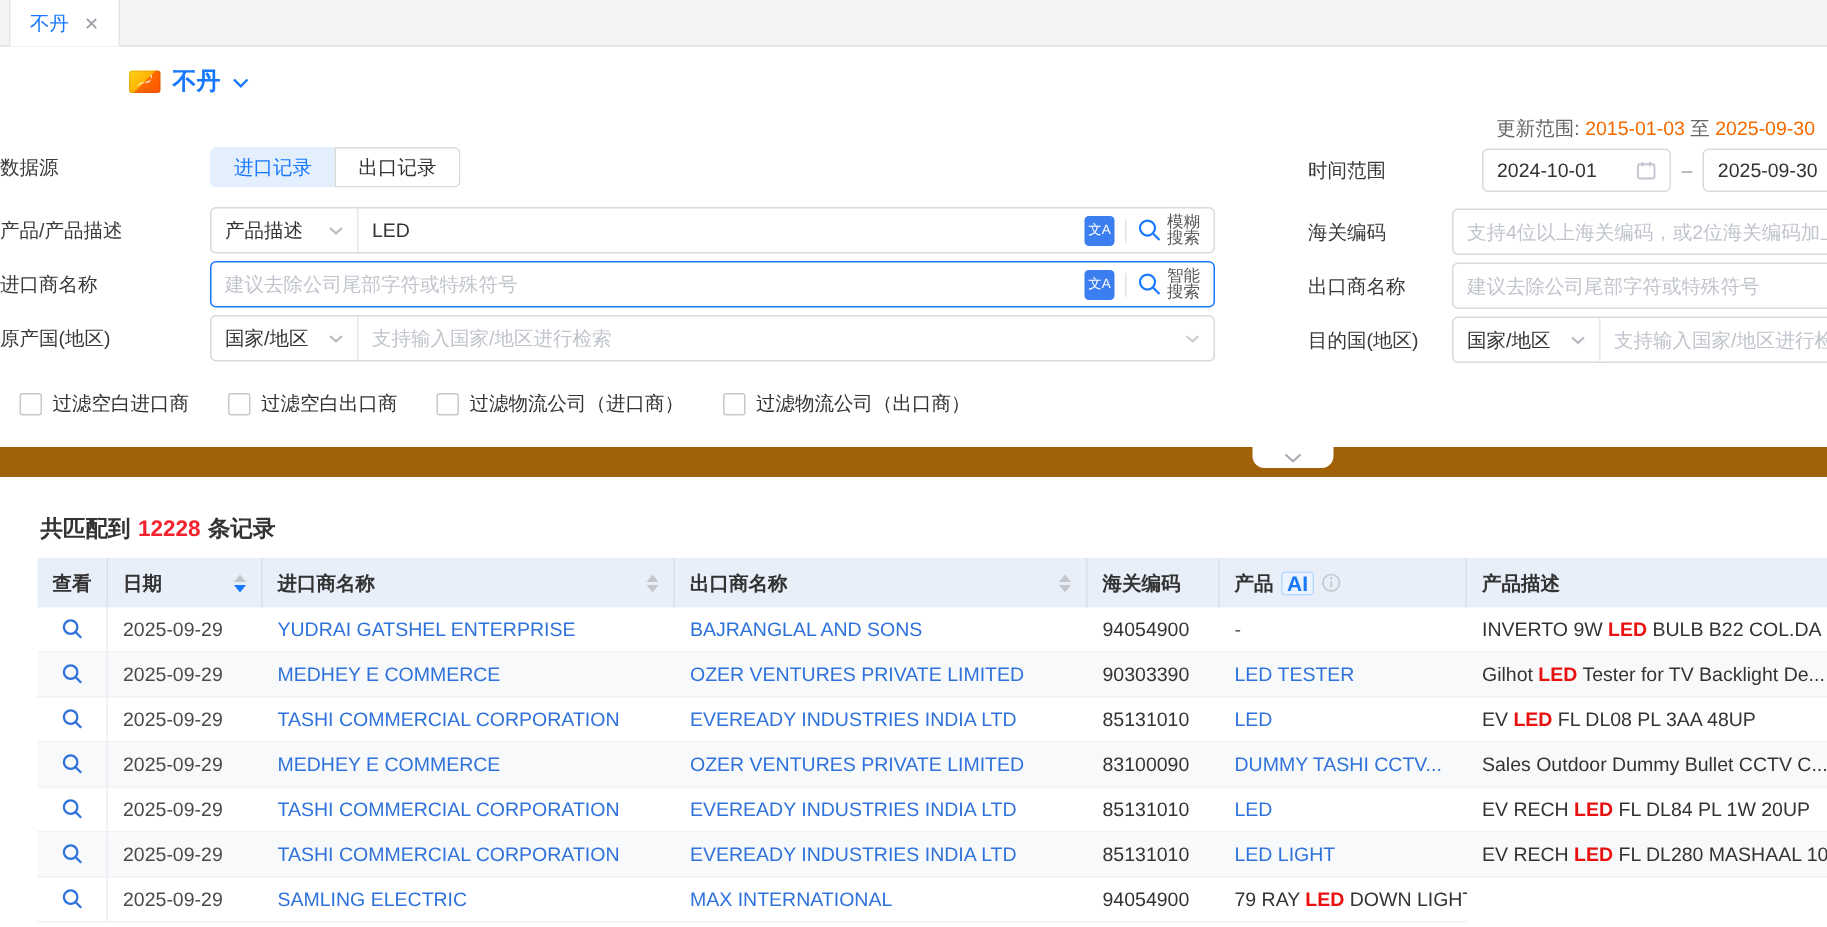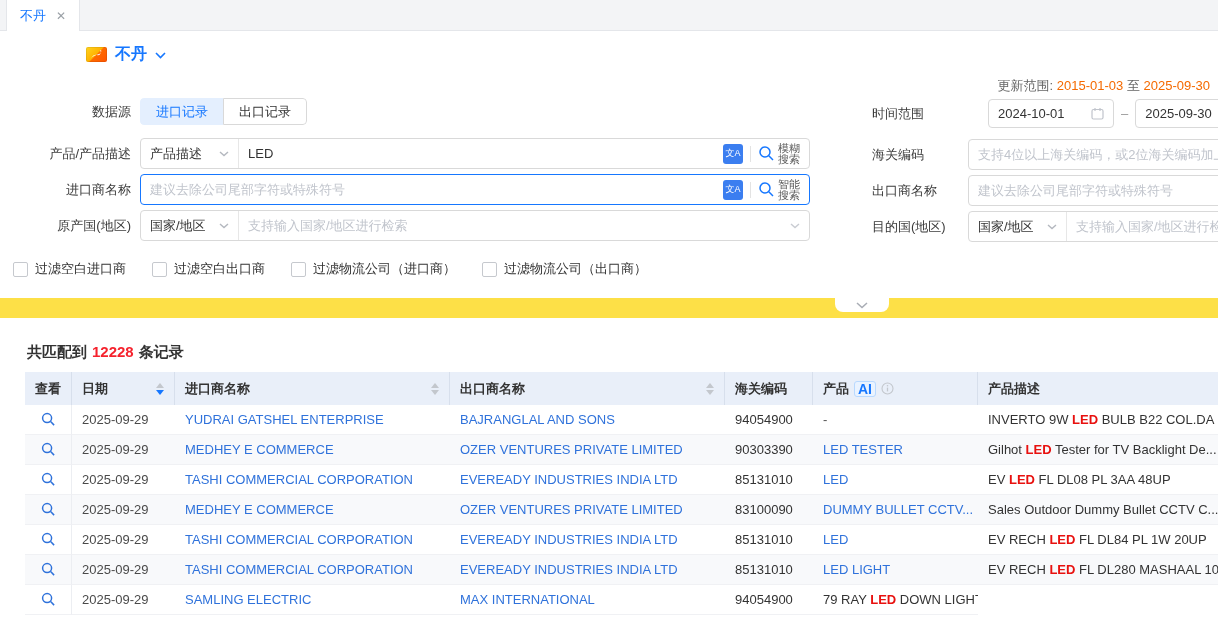--- a/index.html
+++ b/index.html
@@ -1,35 +1,35 @@
 <!DOCTYPE html>
 <html><head>
 <meta charset="utf-8">
 <style>
   * { margin:0; padding:0; box-sizing:border-box; }
   html,body { width:1218px; height:618px; overflow:hidden; }
   body { font-family:"Liberation Sans","DejaVu Sans",sans-serif; }
-  .screen { position:relative; width:1218px; height:618px; background:#fde047; overflow:hidden; }
+  .screen { position:relative; width:1218px; height:618px; background:#a16207; overflow:hidden; }
 
   
   .tabbar { position:absolute; top:0; left:0; right:0; height:31px; background:#f3f4f6; border-bottom:1px solid #e4e6ea; }
   .tab { position:absolute; left:6px; top:0; height:31px; background:#fff; display:flex; align-items:center; gap:10px; padding:0 13px; border-left:1px solid #e4e6ea; border-right:1px solid #e4e6ea; }
   .tab-title { color:#1677ff; font-size:13px; }
   .tab-close { color:#9aa0a6; font-size:12px; cursor:pointer; }
 
   
   .panel-top { position:absolute; top:31px; left:0; right:0; height:267px; background:#fff; }
   .page-head { position:absolute; top:13px; left:86px; display:flex; align-items:center; gap:8px; }
   .flag { width:21px; height:15px; border-radius:2px; background:linear-gradient(135deg,#ffd41f 0%,#ffb300 48%,#ff6a00 52%,#ff5400 100%); position:relative; overflow:hidden; box-shadow:0 0 0 1px rgba(0,0,0,.08) inset; }
   .flag svg { position:absolute; inset:0; }
   .page-title { font-size:16px; font-weight:bold; color:#1677ff; }
   .chev-blue { margin-top:2px; }
 
   .form-row { position:absolute; display:flex; align-items:center; }
-  .f-label { width:140px; text-align:right; padding-right:9px; font-size:13px; color:#3a3a3a; white-space:nowrap; }
+  .f-label { width:140px; padding-right:9px; font-size:13px; color:#3a3a3a; white-space:nowrap; }
   .f-label-r { width:96px; padding-right:10px; font-size:13px; color:#3a3a3a; white-space:nowrap; }
 
   .update-range { position:absolute; top:46px; right:8px; font-size:13px; color:#666; white-space:nowrap; }
   .update-range b { color:#f56a00; font-weight:normal; }
 
   .seg-group { display:flex; border-radius:4px; overflow:hidden; }
   .seg { height:27px; line-height:25px; padding:0 15px; font-size:13px; border:1px solid #d9d9d9; background:#fff; color:#333; cursor:pointer; }
   .seg:first-child { border-radius:4px 0 0 4px; border-right:none; }
   .seg:last-child { border-radius:0 4px 4px 0; }
   .seg.active { background:#e4effe; color:#1677ff; border-color:#e4effe; }
@@ -356,21 +356,21 @@
     <div class="td td-view">
       <svg width="15" height="15" viewBox="0 0 16 16">
                 <circle cx="6.5" cy="6.5" r="4.8" fill="none" stroke="#2f72db" stroke-width="1.6"></circle>
                 <line x1="10.2" y1="10.2" x2="14" y2="14" stroke="#2f72db" stroke-width="1.6"></line>
               </svg>
     </div>
     <div class="td td-date">2025-09-29</div>
     <div class="td td-link">MEDHEY E COMMERCE</div>
     <div class="td td-link">OZER VENTURES PRIVATE LIMITED</div>
     <div class="td td-hs">83100090</div>
-    <div class="td td-product">DUMMY BULLET CCTV...</div>
+    <div class="td td-product">DUMMY TASHI CCTV...</div>
     <div class="td td-desc">
               <span class="pre">Sales Outdoor Dummy Bullet CCTV C...</span>
               <span class="hl"></span>
               <span class="post"></span>
             </div>
   </div>
 
   <div class="tr">
     <div class="td td-view">
       <svg width="15" height="15" viewBox="0 0 16 16">

